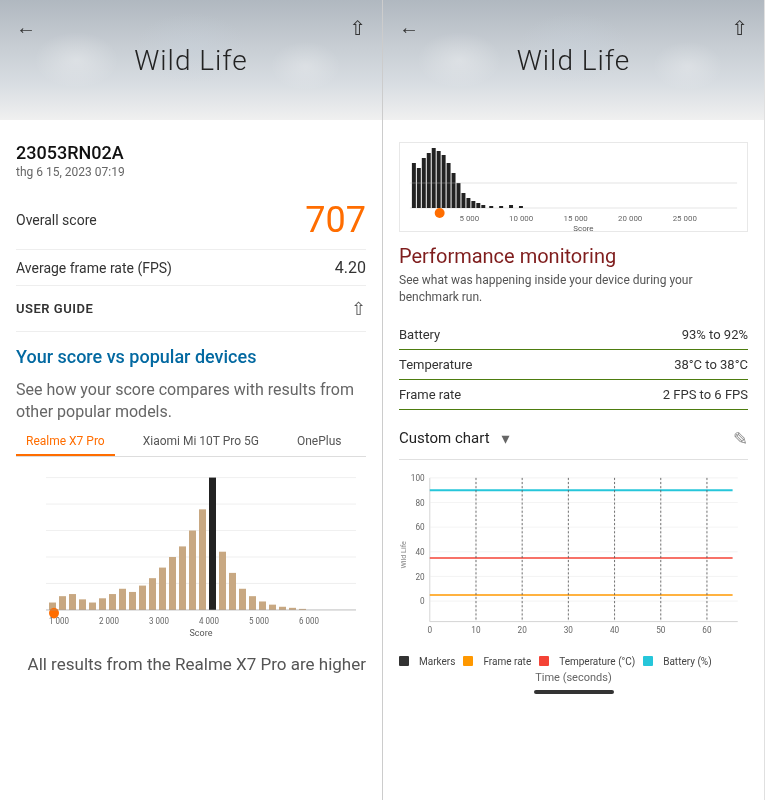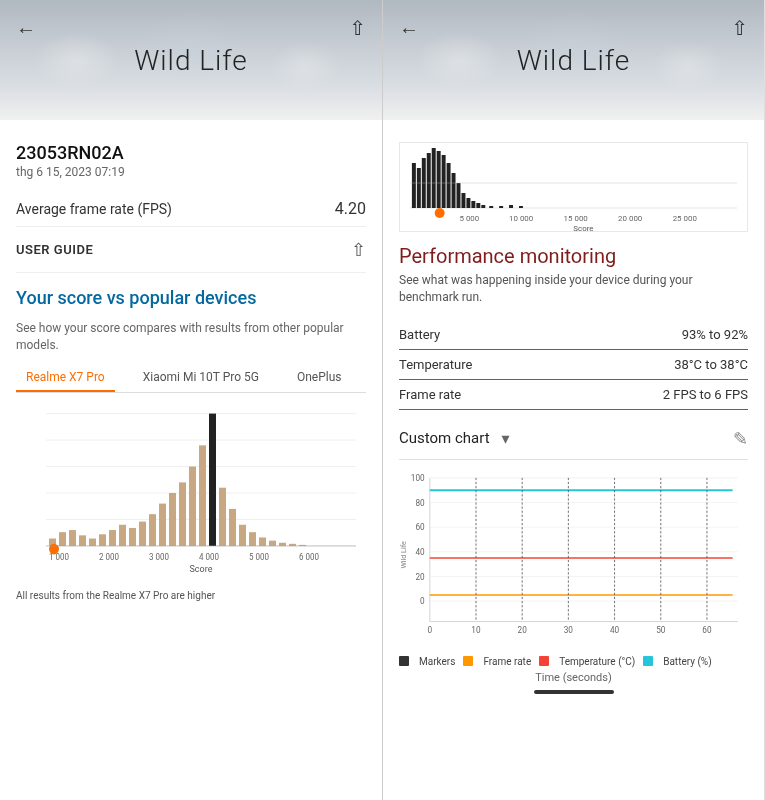--- a/index.html
+++ b/index.html
@@ -127,23 +127,23 @@
       letter-spacing: 0.5px;
     }
 
     .section-title {
       font-size: 18px;
       font-weight: 500;
       color: #0369a1;
       margin-bottom: 12px;
     }
     .section-desc {
-      font-size: 12px;
+      font-size: 16px;
       color: #666;
-      margin-bottom: 8px;
+      margin-bottom: 2px;
       line-height: 1.4;
     }
 
     
     .tabs {
       display: flex;
       gap: 18px;
       border-bottom: 1px solid #ddd;
       margin-bottom: 10px;
     }
@@ -165,24 +165,25 @@
       height: 180px;
       position: relative;
     }
 
     .chart-area-1 svg {
       width: 100%;
       height: 100%;
     }
 
     .chart-footer {
-      font-size: 10px;
+      font-size: 17px;
       color: #555;
       margin-top: 6px;
       line-height: 1.4;
+      text-align: right;
     }
 
     
     .mini-chart-area {
       width: 100%;
       height: 90px;
       background: #fff;
       border: 1px solid #e8e8e8;
       margin-bottom: 12px;
       position: relative;
@@ -293,20 +294,24 @@
   <div class="hero">
     <button class="hero-back-btn">←</button>
     <button class="hero-share-btn">⇧</button>
     <span class="hero-title">Wild Life</span>
   </div>
 
   <div class="content">
     <div class="device-id">23053RN02A</div>
     <div class="device-date">thg 6 15, 2023 07:19</div>
 
+    <div class="score-row">
+      <span class="score-label">Overall score</span>
+      <span class="score-value-orange">707</span>
+    </div>
 
     <div class="score-row">
       <span class="score-label"><span>Average frame rate (FPS)</span></span>
       <span class="score-value">4.20</span>
     </div>
 
     <div class="user-guide-row">
       <span class="user-guide-label">USER GUIDE</span>
       <span style="font-size:18px;color:#555;">⇧</span>
     </div>

